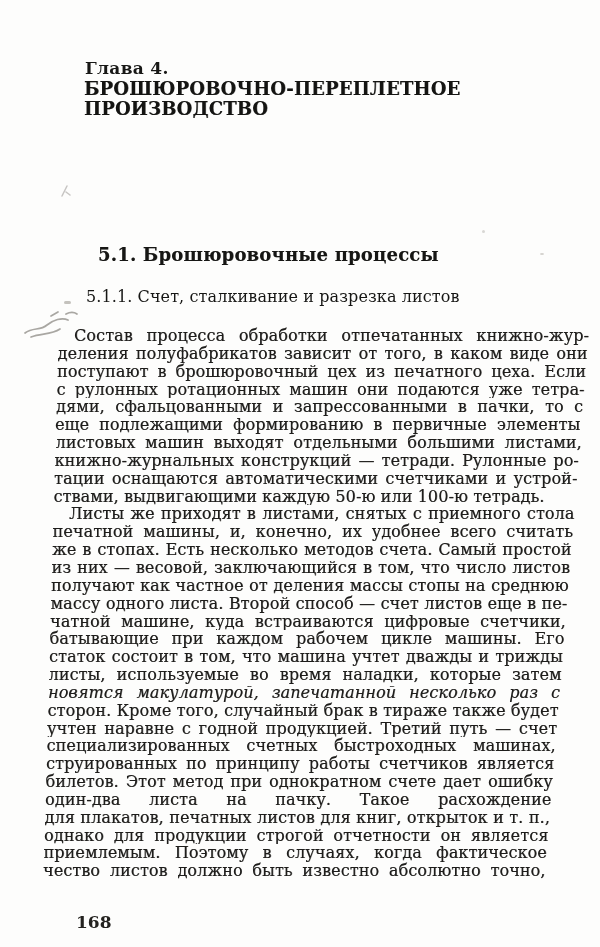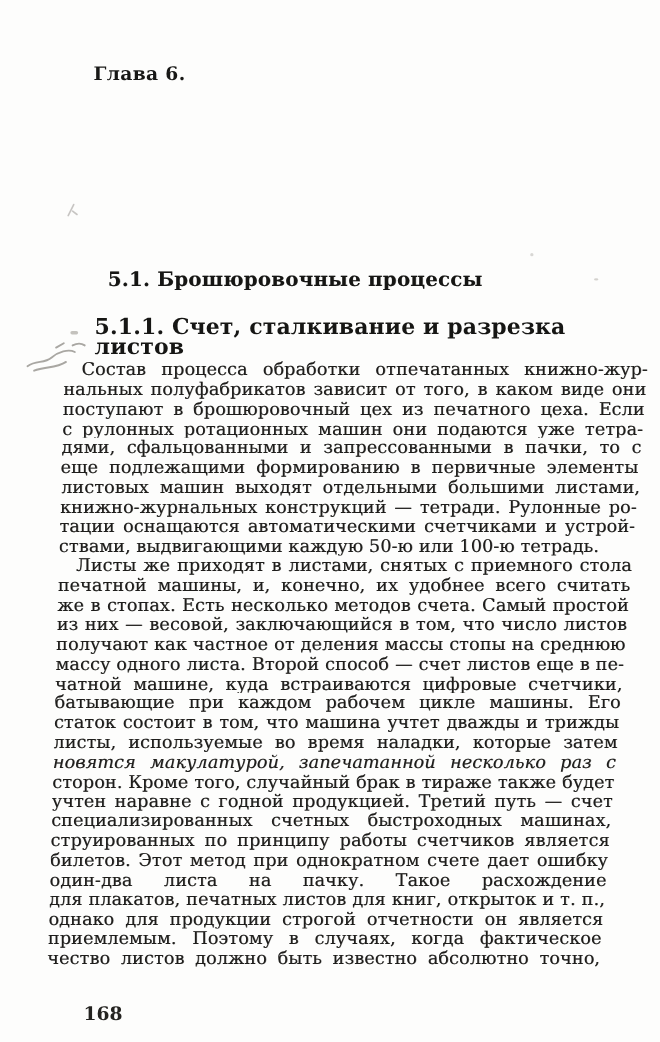--- a/index.html
+++ b/index.html
@@ -30,21 +30,21 @@
   }
   .section-heading {
     position: absolute; left: 98px; top: 244px;
     font-size: 18px; font-weight: 700; line-height: 22px;
     letter-spacing: 0.2px;
     color: #161614;
     text-shadow: 0.3px 0 0 rgba(20,20,18,0.4);
   }
   .subsection-heading {
     position: absolute; left: 86px; top: 288px;
-    font-size: 20px; font-weight: 700; line-height: 18px;
+    font-size: 16px; font-weight: 400; line-height: 18px;
     letter-spacing: 0.1px;
     color: #161614;
   }
   .body-text {
     position: absolute; left: 0; top: 327px; width: 600px;
     font-size: 16px;
     text-shadow: 0.45px 0 0 rgba(30,29,27,0.55);
     letter-spacing: 0.1px;
   }
   .bline {
@@ -61,40 +61,44 @@
     margin-left: 24px;
   }
   .smudge { position: absolute; pointer-events: none; }
   .speck { position: absolute; border-radius: 50%; }
 </style>
 </head>
 <body>
 
 <div class="page">
 
-  <div class="chapter-label">Глава 6.</div>
+  <div class="chapter-label">Глава 4.</div>
 
+  <div class="chapter-title">
+    <div>БРОШЮРОВОЧНО-ПЕРЕПЛЕТНОЕ</div>
+    <div>ПРОИЗВОДСТВО</div>
+  </div>
 
   <svg class="smudge" style="left:58px; top:182px;" width="16" height="18" viewBox="0 0 16 18">
     <path d="M4 14 L9 4 M8 10 l4 3" stroke="#9a9894" stroke-width="1.5" fill="none" opacity="0.55" stroke-linecap="round"></path>
   </svg>
   <div class="speck" style="left:482px; top:230px; width:3px; height:3px; background:#d8d7d4;"></div>
   <div class="speck" style="left:540px; top:253px; width:4px; height:2px; background:#d4d2ce;"></div>
   <div class="speck" style="left:64px; top:301px; width:7px; height:2.5px; background:#b0aea8; opacity:0.75; border-radius:2px;"></div>
   <svg class="smudge" style="left:22px; top:306px;" width="72" height="36" viewBox="0 0 72 36">
     <path d="M3 27 C 11 21, 18 25, 25 19 C 31 14, 40 11, 46 14 M9 31 C 19 27, 29 29, 38 23 M29 10 l7 -4 M44 8 c4 -2, 8 -2, 11 0" stroke="#85827c" stroke-width="1.7" fill="none" opacity="0.7" stroke-linecap="round"></path>
   </svg>
 
   <div class="section-heading">5.1. Брошюровочные процессы</div>
 
   <div class="subsection-heading">5.1.1. Счет, сталкивание и разрезка листов</div>
 
   <div class="body-text">
       <div class="bline indent" style="margin-left: 58px; width: 531px;">Состав процесса обработки отпечатанных книжно-жур-</div>
-      <div class="bline" style="margin-left: 57.5px; width: 530px;">нальных полуфабрикатов зависит от того, в каком виде они</div>
+      <div class="bline" style="margin-left: 57.5px; width: 530px;">деления полуфабрикатов зависит от того, в каком виде они</div>
       <div class="bline" style="margin-left: 57px; width: 529.1px;">поступают в брошюровочный цех из печатного цеха. Если</div>
       <div class="bline" style="margin-left: 56.5px; width: 528.1px;">с рулонных ротационных машин они подаются уже тетра-</div>
       <div class="bline" style="margin-left: 56px; width: 527.2px;">дями, сфальцованными и запрессованными в пачки, то с</div>
       <div class="bline" style="margin-left: 55px; width: 525.3px;">еще подлежащими формированию в первичные элементы</div>
       <div class="bline" style="margin-left: 55.5px; width: 526.3px;">листовых машин выходят отдельными большими листами,</div>
       <div class="bline" style="margin-left: 54.5px; width: 524.4px;">книжно-журнальных конструкций — тетради. Рулонные ро-</div>
       <div class="bline" style="margin-left: 54px; width: 523.4px;">тации оснащаются автоматическими счетчиками и устрой-</div>
       <div class="bline nojust" style="margin-left: 53.5px; width: 522.5px;">ствами, выдвигающими каждую 50-ю или 100-ю тетрадь.</div>
       <div class="bline indent" style="margin-left: 53px; width: 521.5px;">Листы же приходят в листами, снятых с приемного стола</div>
       <div class="bline" style="margin-left: 52.5px; width: 520.5px;">печатной машины, и, конечно, их удобнее всего считать так-</div>

